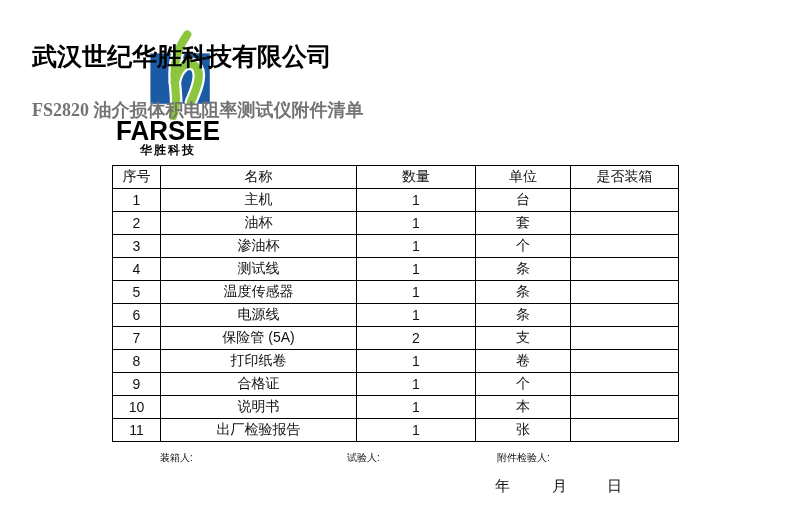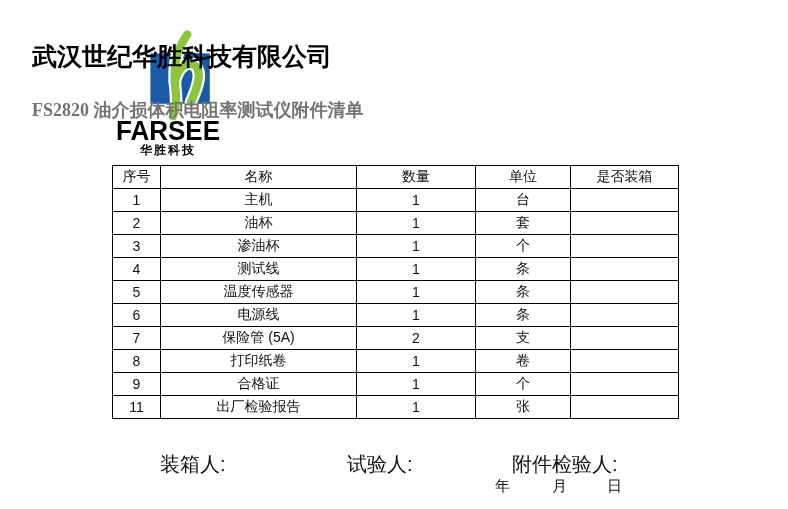--- a/index.html
+++ b/index.html
@@ -43,24 +43,24 @@
     border:1px solid #000;
     font-size:14px;font-weight:normal;
     padding:0;overflow:hidden;white-space:nowrap;
     color:#111;
   }
   table.items th{height:22px;text-align:center;}
   table.items td{height:22px;text-align:center;}
   td.c-name{text-align:left;padding-left:12px;margin-top:16px;}
 
   
-  .sign-label{position:absolute;top:451px;font-size:20px;color:#111;}
+  .sign-label{position:absolute;top:451px;font-size:10px;color:#111;}
   .lbl-packer{left:160px;}
   .lbl-tester{left:347px;text-align:right;}
-  .lbl-inspector{left:512px;}
+  .lbl-inspector{left:497px;}
   .date-label{position:absolute;top:477px;font-size:15px;color:#111;}
   .lbl-year{left:495px;}
   .lbl-month{left:552px;}
   .lbl-day{left:607px;}
 </style>
 </head>
 <body>
 
 <div class="page">
 
@@ -160,20 +160,27 @@
         <td></td>
       </tr>
       <tr>
         <td>9</td>
         <td class="c-name">合格证</td>
         <td>1</td>
         <td>个</td>
         <td></td>
       </tr>
       <tr>
+        <td>10</td>
+        <td class="c-name">说明书</td>
+        <td>1</td>
+        <td>本</td>
+        <td></td>
+      </tr>
+      <tr>
         <td>11</td>
         <td class="c-name">出厂检验报告</td>
         <td>1</td>
         <td>张</td>
         <td></td>
       </tr>
     </tbody>
   </table>
 
   <div class="sign-label lbl-packer">装箱人:</div>

